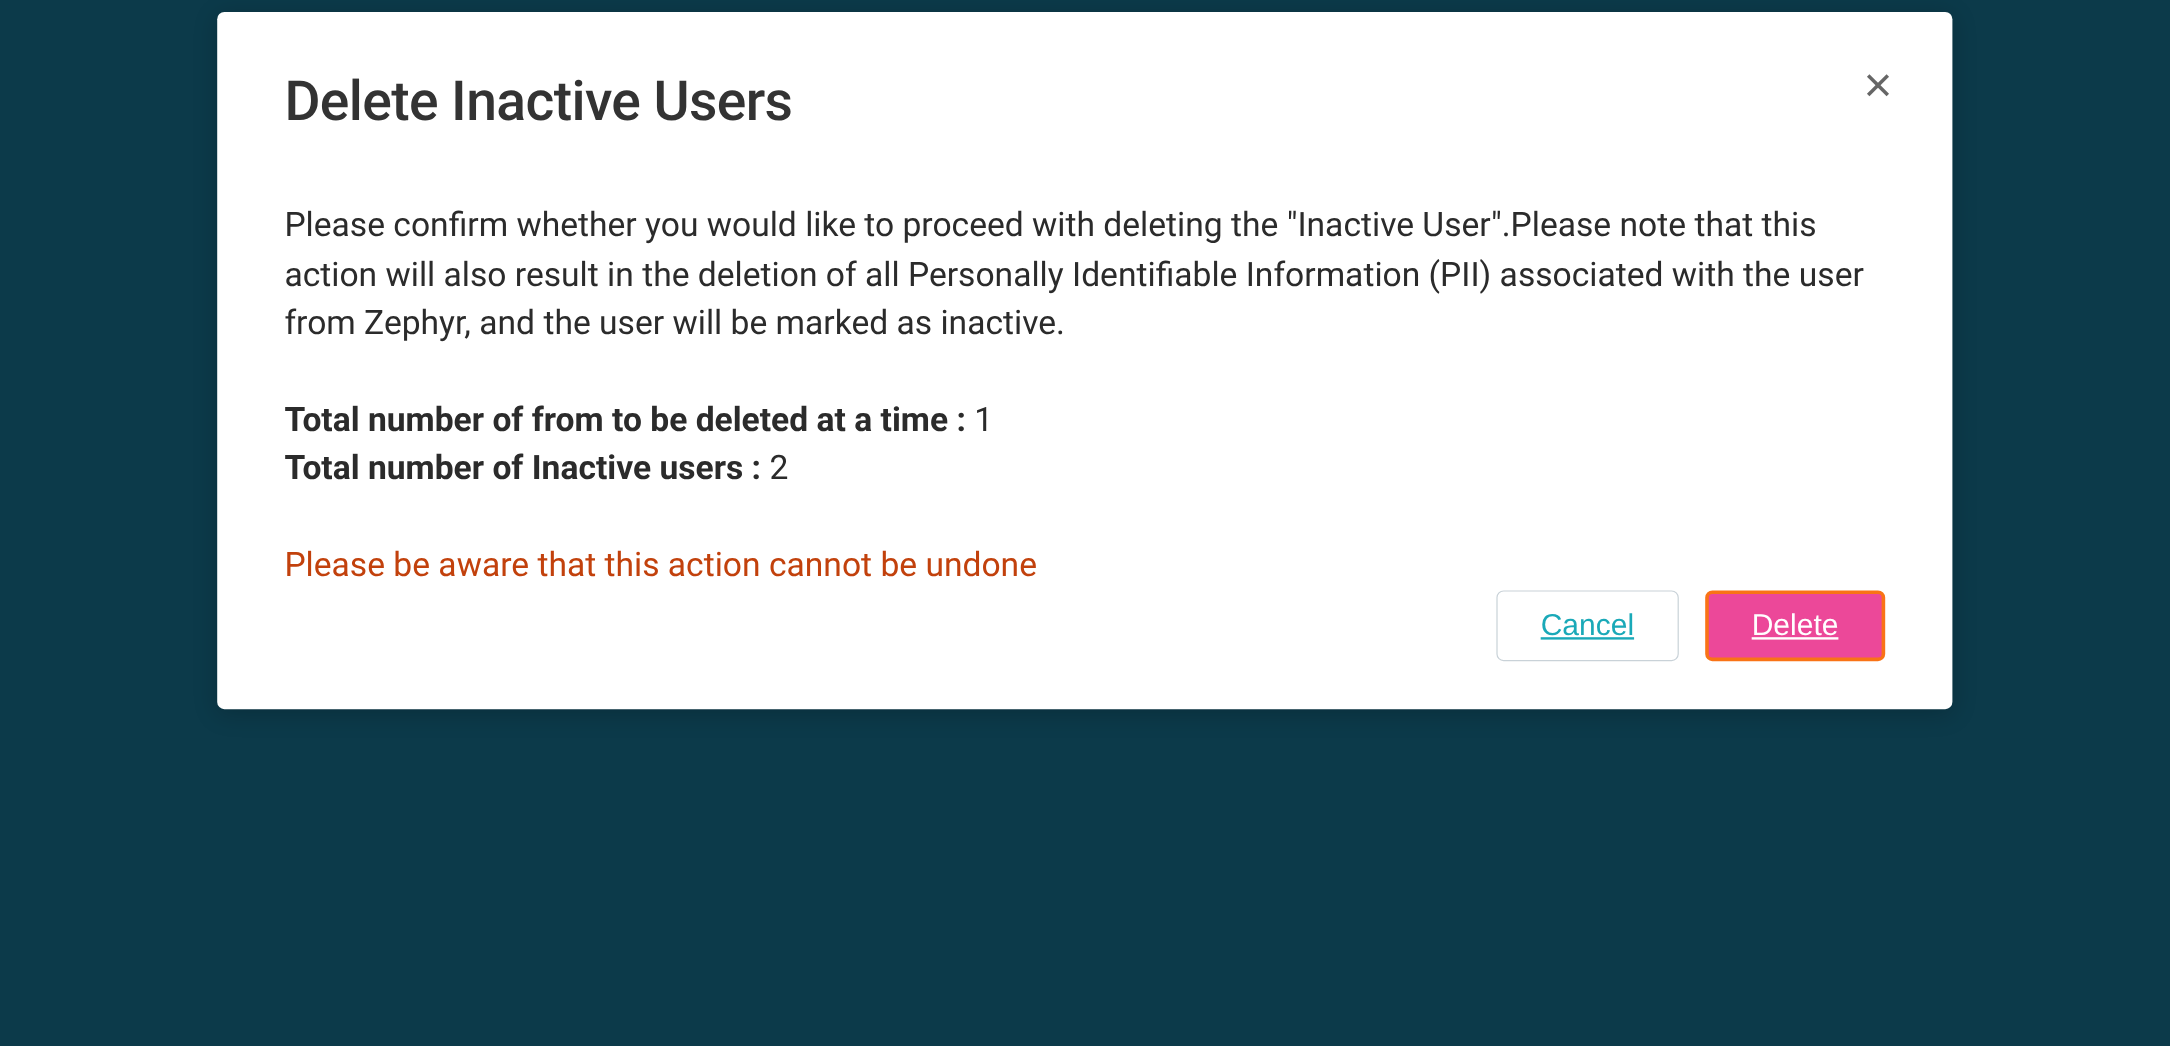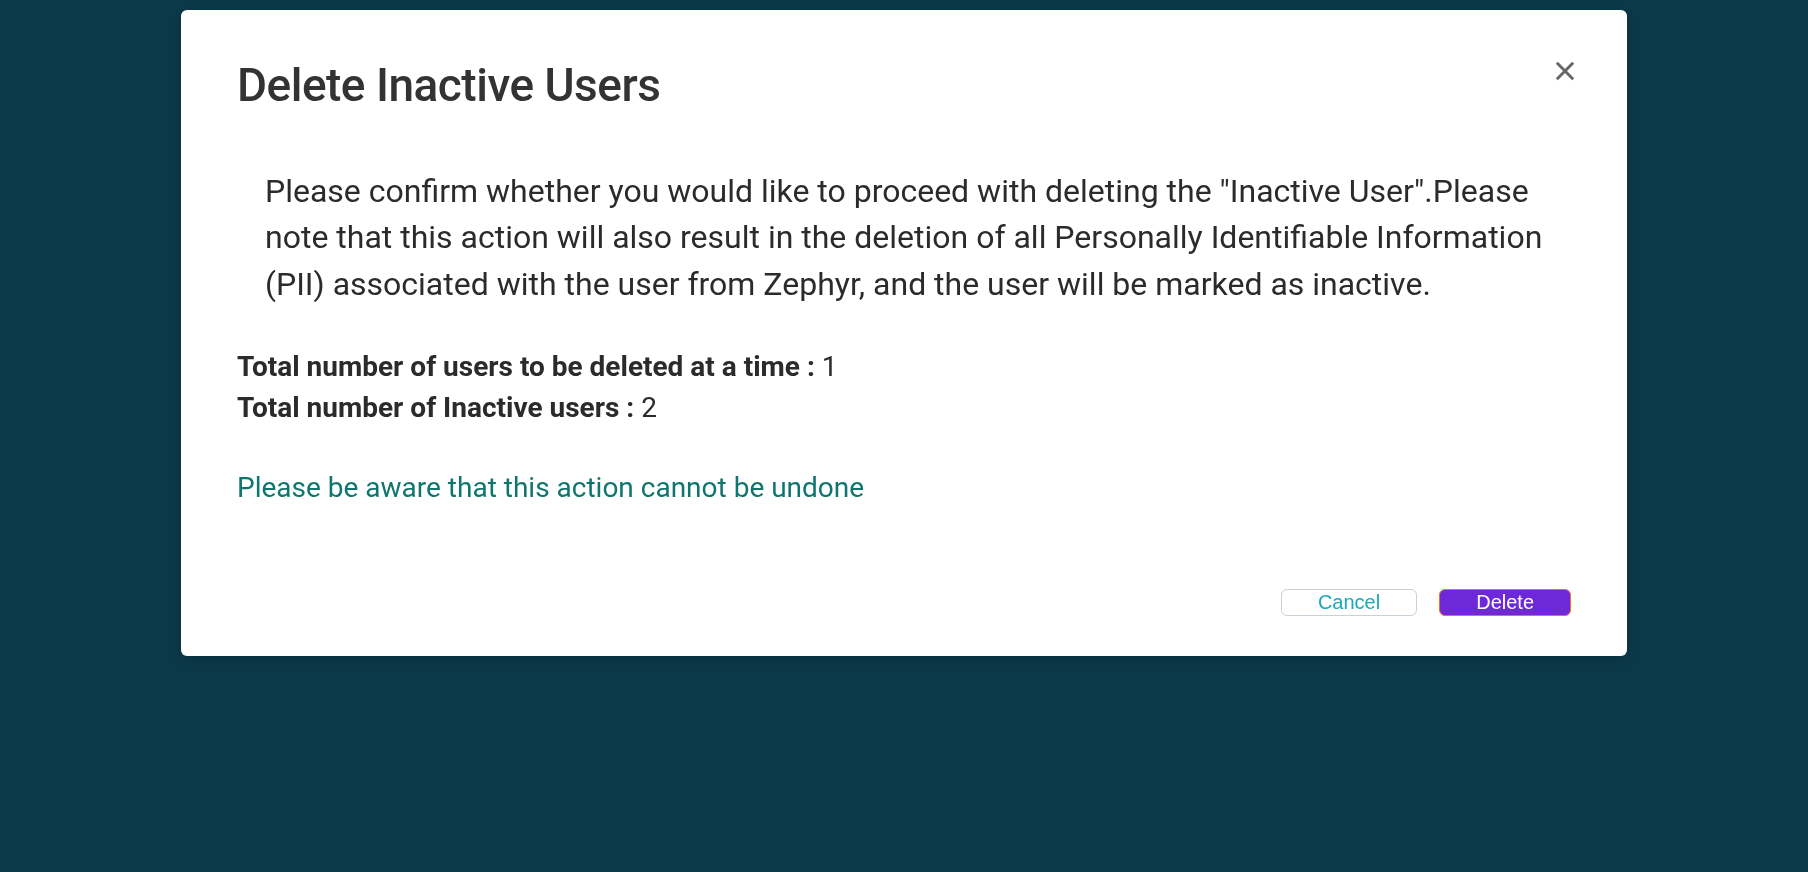--- a/index.html
+++ b/index.html
@@ -48,66 +48,65 @@
       justify-content: center;
       color: #666666;
     }
     .close-btn svg {
       width: 28px;
       height: 28px;
       stroke: #666666;
       stroke-width: 2.5;
     }
     .body-text {
-      font-size: 32px;
+      font-size: 28px;
       line-height: 1.45;
       color: #2b2b2b;
       margin-bottom: 40px;
-      margin-left: 28px;
     }
     .stats-block {
       font-size: 28px;
       line-height: 1.45;
       color: #2b2b2b;
       margin-bottom: 40px;
     }
     .stats-label {
       font-weight: 700;
     }
     .stats-value {
       font-weight: 400;
     }
     .warning-text {
       font-size: 28px;
       line-height: 1.45;
-      color: #0f766e;
-      margin-bottom: 80px;
+      color: #c2410c;
     }
     .footer {
       display: flex;
       justify-content: flex-end;
       gap: 22px;
     }
     .btn {
-      font-size: 20px;
-      padding: 1px 36px;
+      font-size: 25px;
+      padding: 12px 36px;
       border-radius: 6px;
       cursor: pointer;
       font-weight: 500;
       border: 1px solid transparent;
+      text-decoration: underline;
     }
     .btn-cancel {
       background: #ffffff;
       color: #1aa9b8;
       border: 1px solid #c9d2d8;
     }
     .btn-delete {
-      background: #6d28d9;
+      background: #ec4899;
       color: #ffffff;
-      border: 1px solid #f97316;
+      border: 3px solid #f97316;
     }
   </style>
 </head>
 <body>
 
 <div class="modal">
   <button class="close-btn">
     <span>
       <svg viewBox="0 0 24 24" fill="none">
         <line x1="5" y1="5" x2="19" y2="19"></line>
@@ -116,21 +115,21 @@
     </span>
   </button>
 
   <h1 class="modal-title">Delete Inactive Users</h1>
 
   <p class="body-text">Please confirm whether you would like to proceed with deleting the "Inactive User".Please note that this action will also result in the deletion of all Personally Identifiable Information (PII) associated with the user from Zephyr, and the user will be marked as inactive.</p>
 
 
   <div class="stats-block">
     <div>
-      <span class="stats-label">Total number of users to be deleted at a time :</span><span class="stats-value"> 1</span>
+      <span class="stats-label">Total number of from to be deleted at a time :</span><span class="stats-value"> 1</span>
     </div>
     <div>
       <span class="stats-label">Total number of Inactive users :</span><span class="stats-value"> 2</span>
     </div>
   </div>
 
   <p class="warning-text">Please be aware that this action cannot be undone</p>
 
   <div class="footer">
     <button class="btn btn-cancel">Cancel</button>

